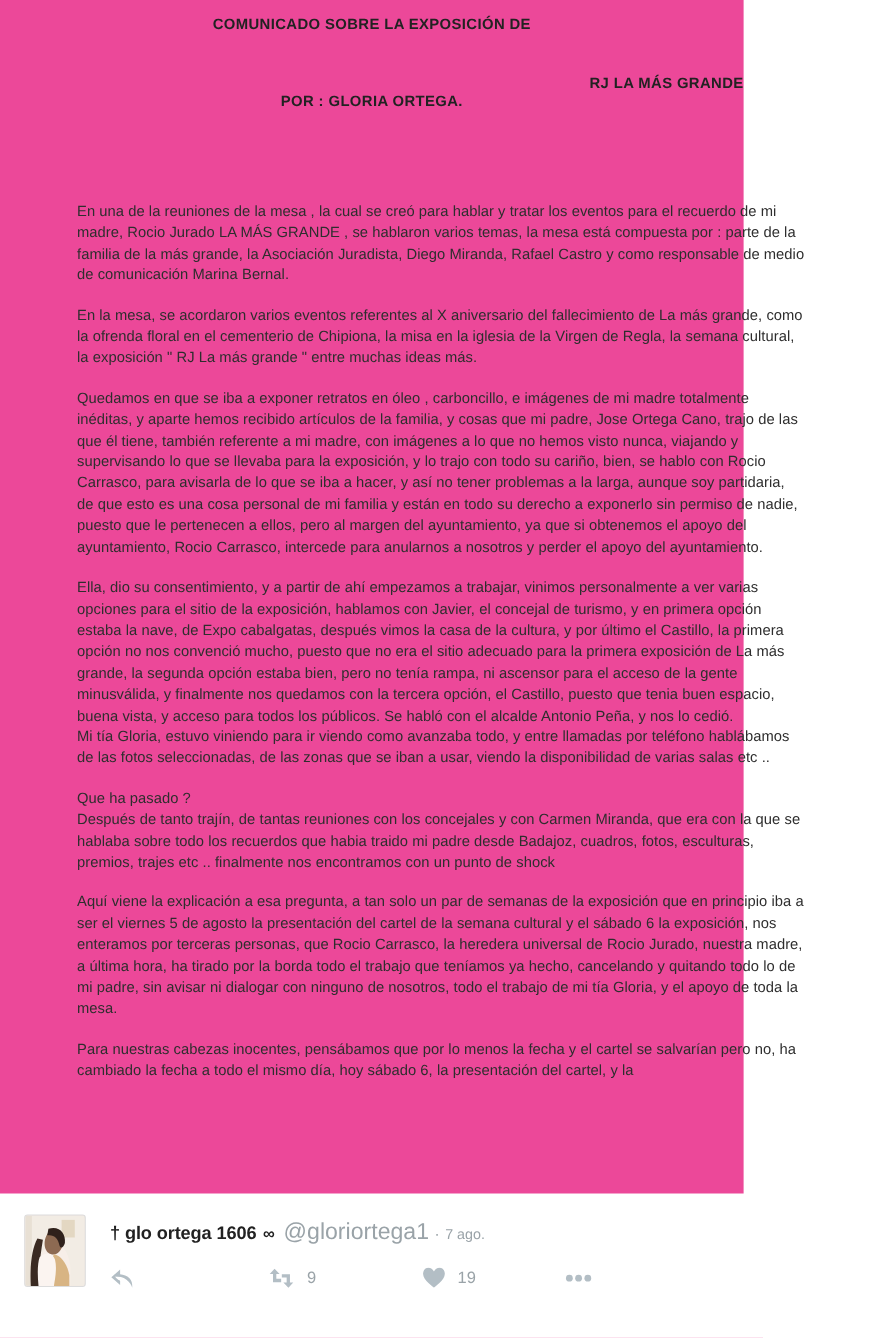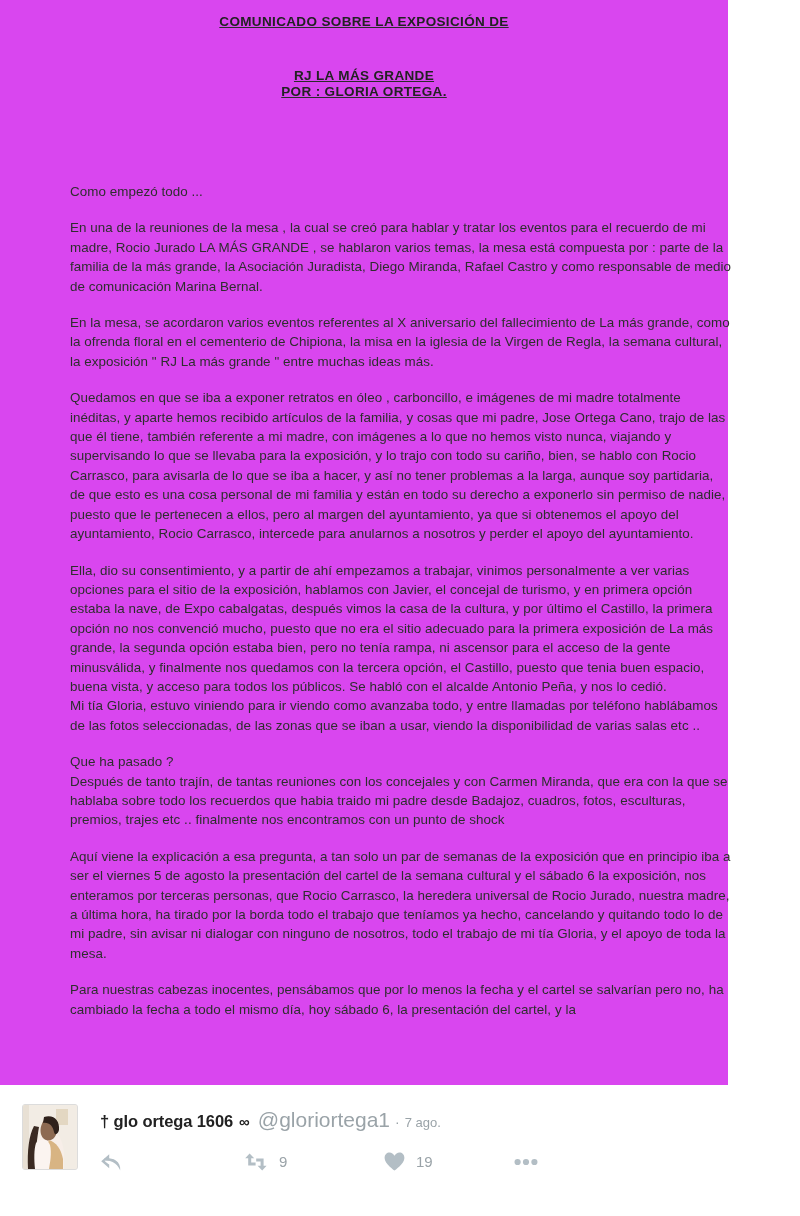--- a/index.html
+++ b/index.html
@@ -12,42 +12,41 @@
     height: 1216px;
     background: #ffffff;
     font-family: "Liberation Sans", sans-serif;
     color: #2b2b2b;
     overflow: hidden;
   }
 
   
   .statement-image {
     position: relative;
-    width: 728px;
+    width: 676px;
     height: 1085px;
-    background: #d946ef;
+    background: #ec4899;
     box-sizing: border-box;
     padding: 0;
-    text-decoration: underline;
   }
 
   .heading-block {
     padding-top: 8px;
     text-align: center;
   }
   .heading-line {
     font-size: 13.5px;
     font-weight: 700;
     letter-spacing: 0.35px;
     color: #222222;
     margin: 0;
     line-height: 1.2;
   }
   .heading-line.l1 { margin-top: 6px; }
-  .heading-line.l2 { margin-top: 38px; }
+  .heading-line.l2 { margin-top: 38px; text-align: right; }
   .heading-line.l3 { }
 
   .body-block {
     position: absolute;
     top: 182px;
     left: 70px;
     width: 662px;
   }
   .para {
     font-size: 13.4px;
@@ -153,21 +152,20 @@
 
 <div class="statement-image">
 
   <div class="heading-block">
     <p class="heading-line l1">COMUNICADO SOBRE LA EXPOSICIÓN DE</p>
     <p class="heading-line l2">RJ LA MÁS GRANDE</p>
     <p class="heading-line l3">POR : GLORIA ORTEGA.</p>
   </div>
 
   <div class="body-block">
-    <p class="para">Como empezó todo ...</p>
     <p class="para">En una de la reuniones de la mesa , la cual se creó para hablar y tratar los eventos para el recuerdo de mi madre, Rocio Jurado LA MÁS GRANDE , se hablaron varios temas, la mesa está compuesta por : parte de la familia de la más grande, la Asociación Juradista, Diego Miranda, Rafael Castro y como responsable de medio de comunicación Marina Bernal.</p>
     <p class="para">En la mesa, se acordaron varios eventos referentes al X aniversario del fallecimiento de La más grande, como la ofrenda floral en el cementerio de Chipiona, la misa en la iglesia de la Virgen de Regla, la semana cultural, la exposición  " RJ La más grande " entre muchas ideas más.</p>
     <p class="para">Quedamos en que se iba a exponer retratos en óleo , carboncillo, e imágenes de mi madre totalmente inéditas, y aparte hemos recibido artículos de la familia, y cosas que mi padre, Jose Ortega Cano, trajo de las que él tiene, también referente a mi madre, con imágenes a lo que no hemos visto nunca, viajando y supervisando lo que se llevaba para la exposición, y lo trajo con todo su cariño, bien, se hablo con Rocio Carrasco, para avisarla de lo que se iba a hacer, y así no tener problemas a la larga, aunque soy partidaria, de que esto es una cosa personal de mi familia y están en todo su derecho a exponerlo sin permiso de nadie, puesto que le pertenecen a ellos, pero al margen del ayuntamiento, ya que si obtenemos el apoyo del ayuntamiento, Rocio Carrasco, intercede para anularnos a nosotros y perder el apoyo del ayuntamiento.</p>
     <p class="para tight">Ella, dio su consentimiento, y a partir de ahí empezamos a trabajar, vinimos personalmente a ver varias opciones para el sitio de la exposición, hablamos con Javier, el concejal de turismo, y en primera opción estaba la nave, de Expo cabalgatas, después vimos la casa de la cultura, y por último el Castillo, la primera opción no nos convenció mucho, puesto que no era el sitio adecuado para la primera exposición de La más grande, la segunda opción estaba bien, pero no tenía rampa, ni ascensor para el acceso de la gente minusválida, y finalmente nos quedamos con la tercera opción, el Castillo, puesto que tenia buen espacio, buena vista, y acceso para todos los públicos. Se habló con el alcalde Antonio Peña, y nos lo cedió.</p>
     <p class="para">Mi tía Gloria, estuvo viniendo para ir viendo como avanzaba todo, y entre llamadas por teléfono hablábamos de las fotos seleccionadas, de las zonas que se iban a usar, viendo la disponibilidad de varias salas etc ..</p>
     <p class="para tight">Que ha pasado ?</p>
     <p class="para">Después de tanto trajín, de tantas reuniones con los concejales y con Carmen Miranda, que era con la que se hablaba sobre todo los recuerdos que habia traido mi padre desde Badajoz, cuadros, fotos, esculturas, premios, trajes etc .. finalmente nos encontramos con un punto de shock</p>
     <p class="para">Aquí viene la explicación a esa pregunta, a tan solo un par de semanas de la exposición que en principio iba a ser el viernes 5 de agosto la presentación del cartel de la semana cultural y el sábado 6 la exposición, nos enteramos por terceras personas, que Rocio Carrasco, la heredera universal de Rocio Jurado, nuestra madre, a última hora, ha tirado por la borda todo el trabajo que teníamos ya hecho, cancelando y quitando todo lo de mi padre, sin avisar ni dialogar con ninguno de nosotros, todo el trabajo de mi tía Gloria, y el apoyo de toda la mesa.</p>
     <p class="para">Para nuestras cabezas inocentes, pensábamos que por lo menos la fecha y el cartel se salvarían pero no, ha cambiado la fecha a todo el mismo día, hoy sábado 6, la presentación del cartel, y la</p>
   </div>

